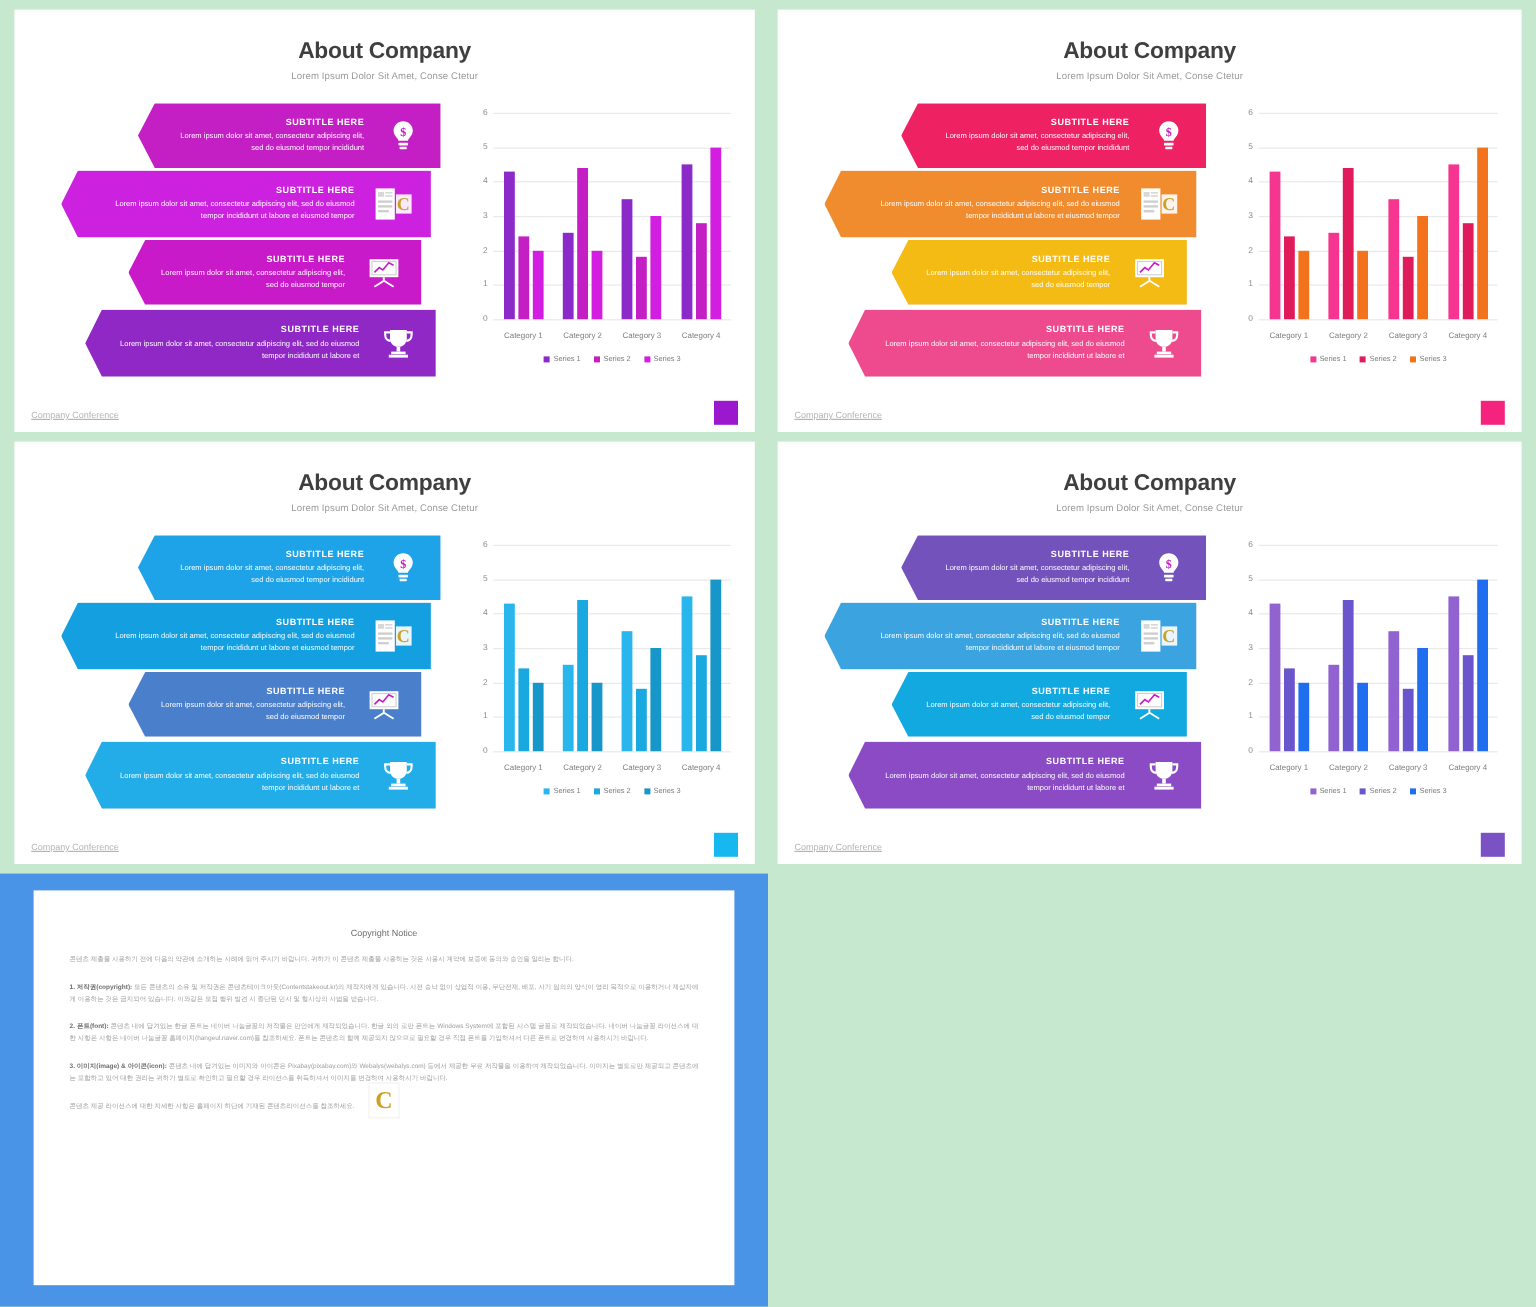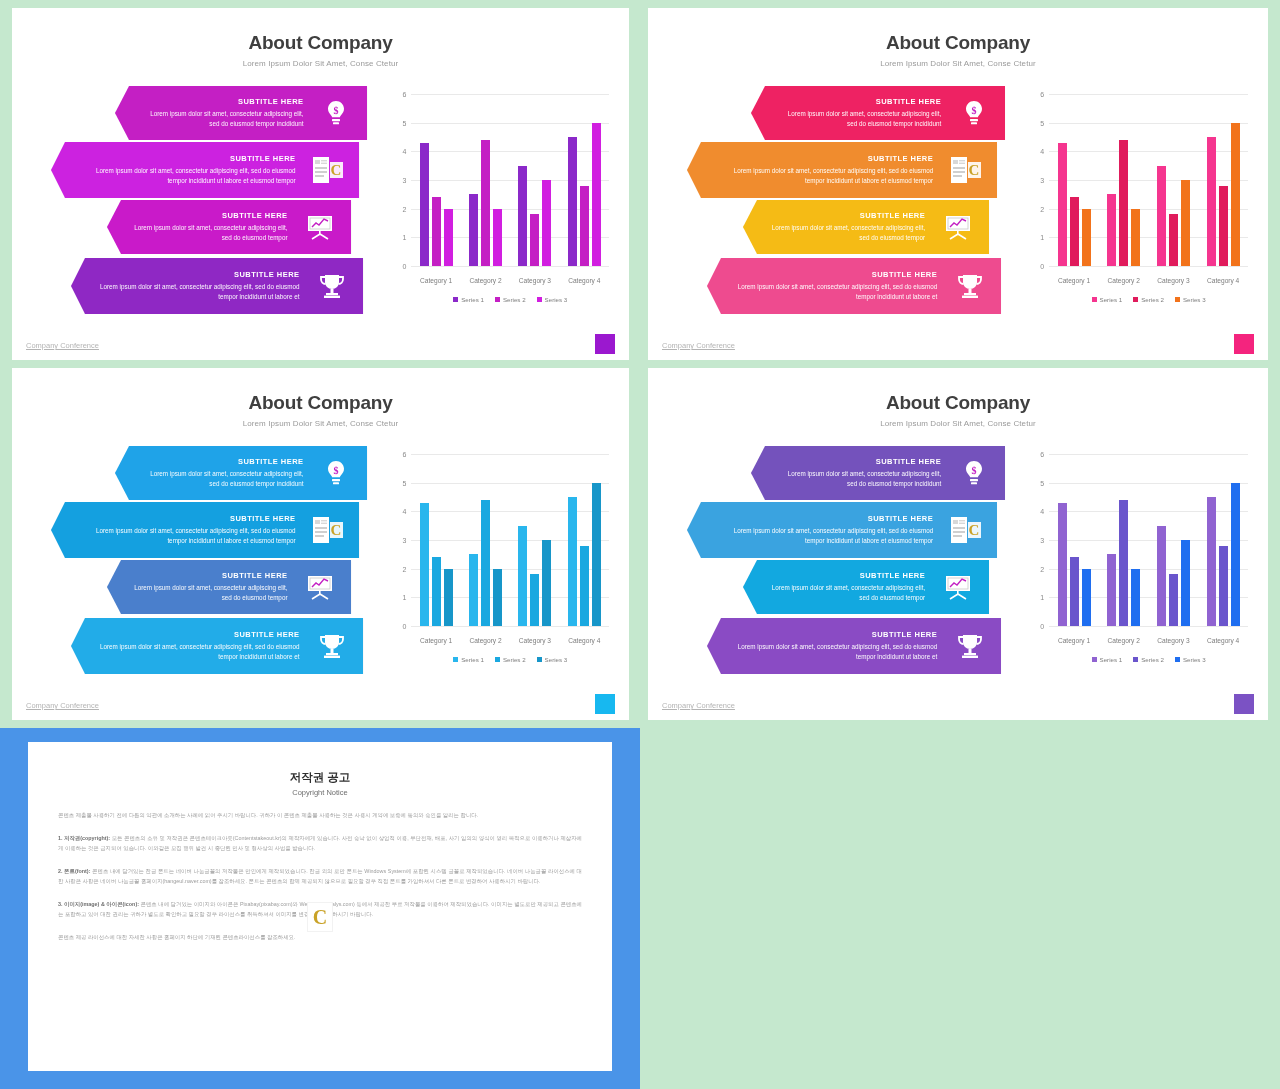--- a/index.html
+++ b/index.html
@@ -828,21 +828,20 @@
     </div>
   </div>
           </div>
       </div>
       <div class="s-footer">Company Conference</div>
       <div class="s-badge" style="background:#7b52c4"></div>
     </div>
     </div>
     <div class="copy-panel" style="background: rgb(74, 148, 232);">
       <div class="copy-sheet">
-  <div class="c-title">저작권 공고</div>
   <div class="c-sub">Copyright Notice</div>
   <div class="c-para">콘텐츠 제출물 사용하기 전에 다음의 약관에 소개하는 사례에 읽어 주시기 바랍니다. 귀하가 이 콘텐츠 제출물 사용하는 것은 사용시 계약에 보증에 동의와 승인을 알리는 합니다.</div>
         <div class="c-para"><b>1. 저작권(copyright):</b> 모든 콘텐츠의 소유 및 저작권은 콘텐츠테이크아웃(Contentstakeout.kr)의 제작자에게 있습니다. 사전 승낙 없이 상업적 이용, 무단전재, 배포, 사기 임의의 양식이 영리 목적으로 이용하거나 제삼자에게 이용하는 것은 금지되어 있습니다. 이와같은 모집 행위 발견 시 중단된 민사 및 형사상의 사법을 받습니다.</div>
         <div class="c-para"><b>2. 폰트(font):</b> 콘텐츠 내에 담겨있는 한글 폰트는 네이버 나눔글꼴의 저작물은 만인에게 제작되었습니다. 한글 외의 로만 폰트는 Windows System에 포함된 시스템 글꼴로 제작되었습니다. 네이버 나눔글꼴 라이선스에 대한 사항은 사항은 네이버 나눔글꼴 홈페이지(hangeul.naver.com)를 참조하세요. 폰트는 콘텐츠의 함께 제공되지 않으므로 필요할 경우 직접 폰트를 가입하셔서 다른 폰트로 변경하여 사용하시기 바랍니다.</div>
         <div class="c-para"><b>3. 이미지(image) &amp; 아이콘(icon):</b> 콘텐츠 내에 담겨있는 이미지와 아이콘은 Pixabay(pixabay.com)와 Webalys(webalys.com) 등에서 제공한 무료 저작물을 이용하여 제작되었습니다. 이미지는 별도로만 제공되고 콘텐츠에는 포함하고 있어 대한 권리는 귀하가 별도로 확인하고 필요할 경우 라이선스를 취득하셔서 이미지를 변경하여 사용하시기 바랍니다.</div>
         <div class="c-para">콘텐츠 제공 라이선스에 대한 자세한 사항은 홈페이지 하단에 기재된 콘텐츠라이선스를 참조하세요.</div>
   <div class="c-watermark">C</div>
 </div>
     </div>
   </div>

